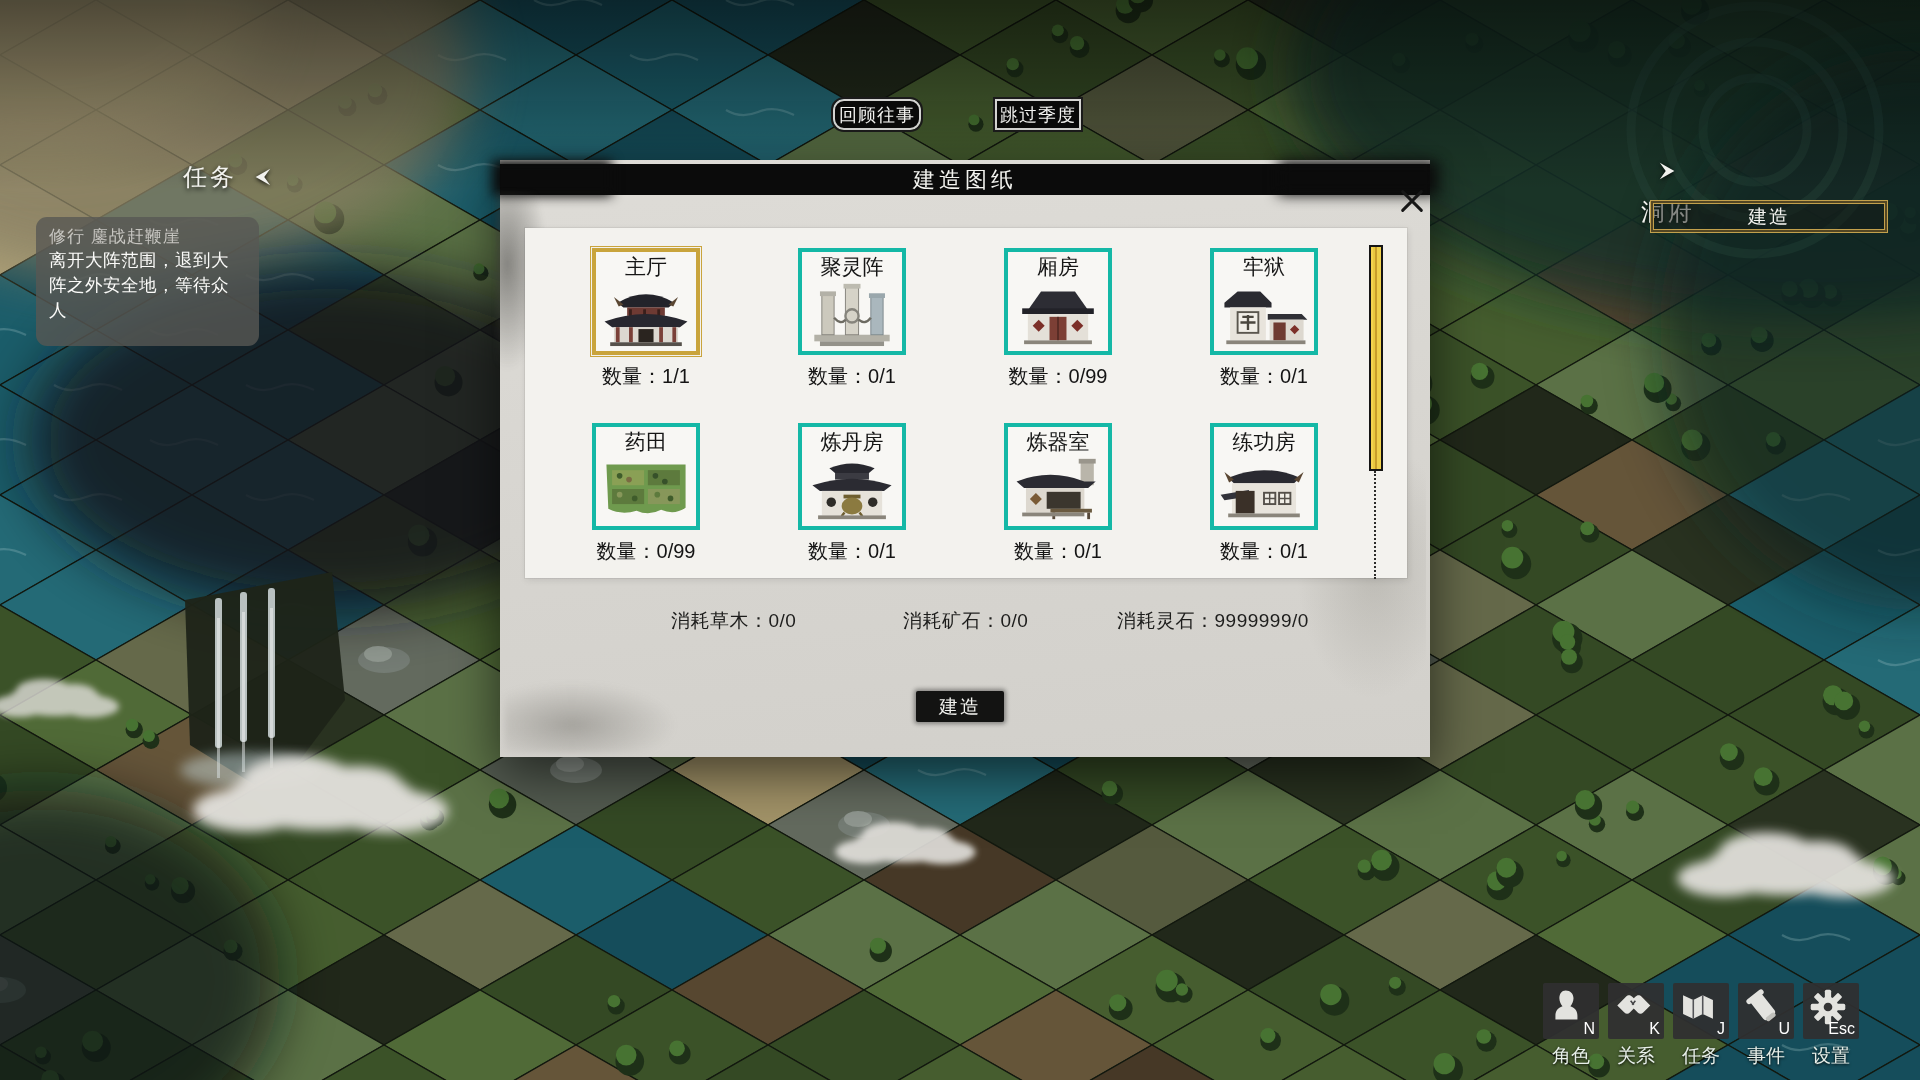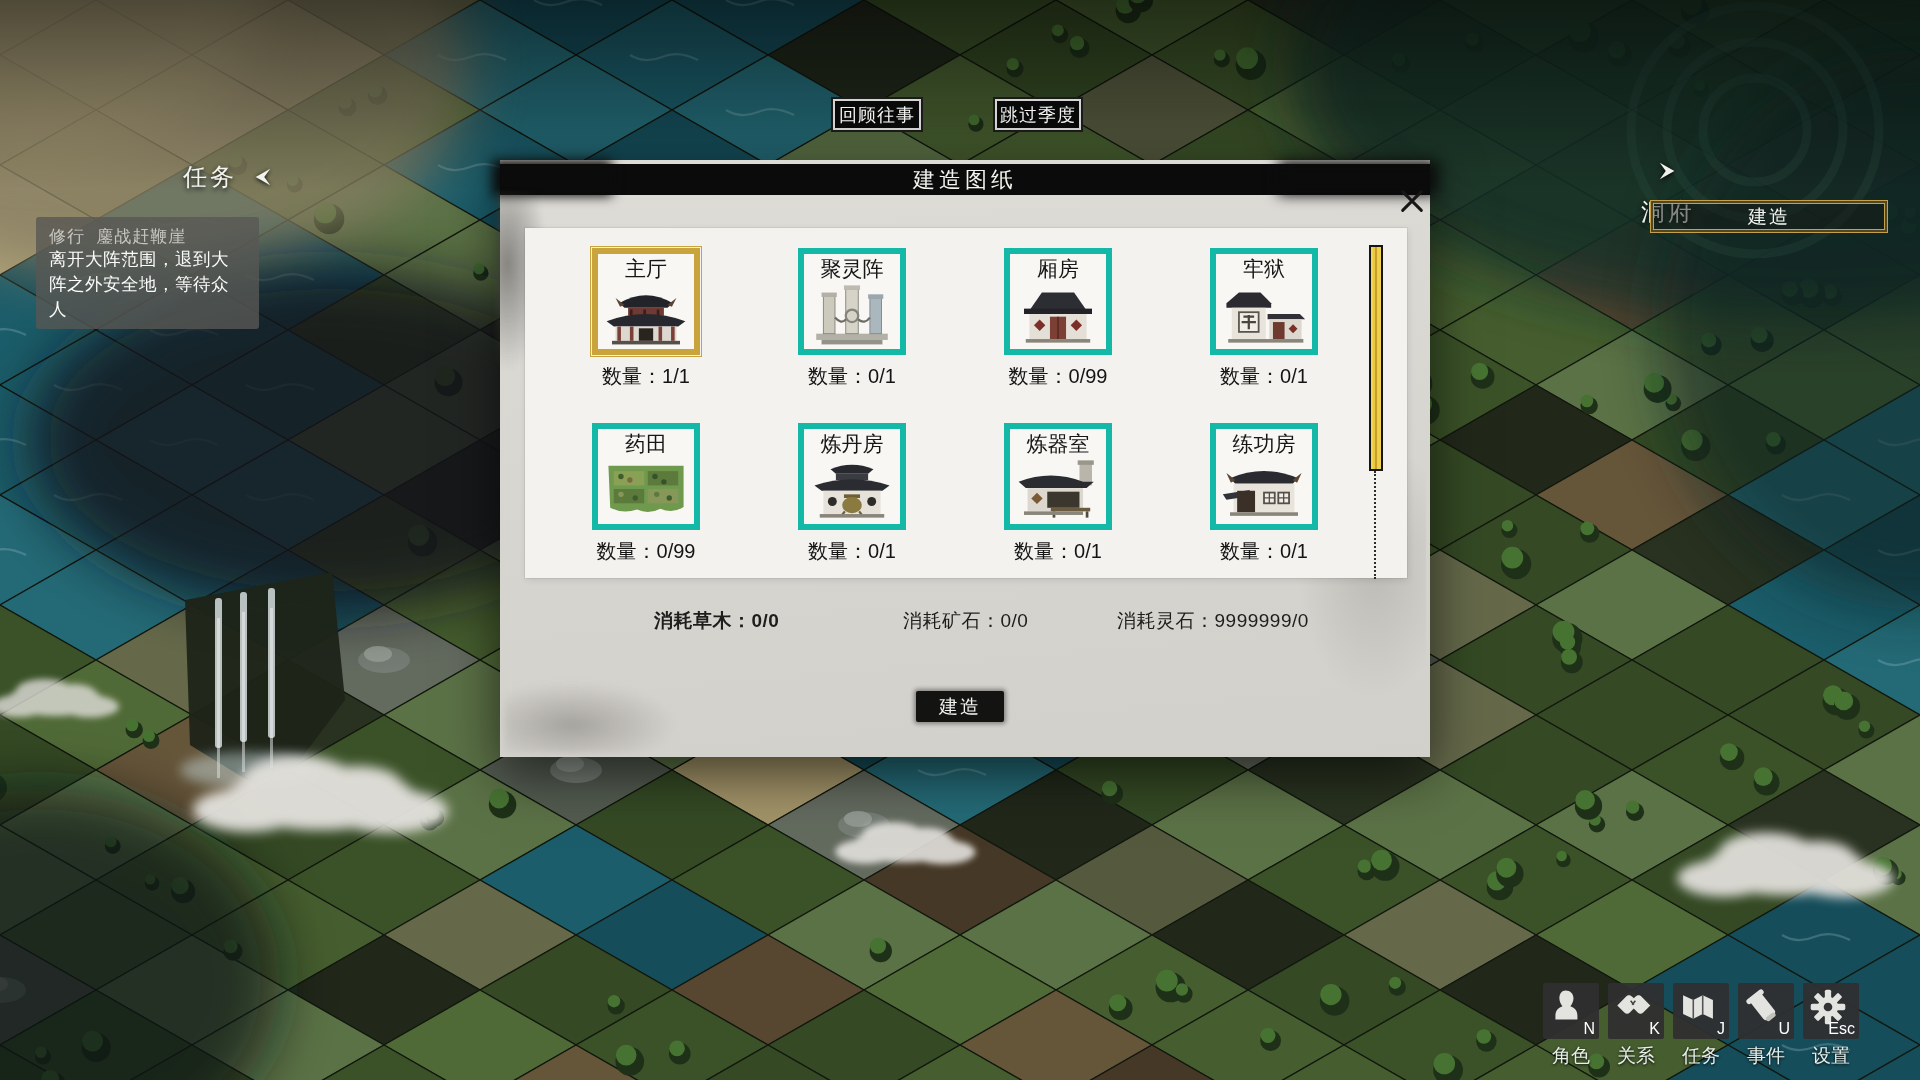--- a/index.html
+++ b/index.html
@@ -13,32 +13,32 @@
   .date-blob{position:absolute;inset:0;background:#060606;border-radius:50%;filter:blur(7px);}
   .date-blob::after{content:"";position:absolute;left:-70px;top:16px;width:110px;height:18px;
     background:#050505;border-radius:50%;filter:blur(5px);opacity:.85;}
   .date-text{position:absolute;inset:0;text-align:center;line-height:46px;
     color:#fdfdfb;font-size:21px;letter-spacing:1px;}
 
   
   .ink-btn{position:absolute;z-index:10;height:31px;background:#0a0a0a;color:#f4f4f2;
     border:2px solid #d4d4d2;outline:2px solid #1b1b1b;font-size:18px;letter-spacing:1px;
     font-family:inherit;text-align:center;padding:0;cursor:pointer;}
-  #btn-review{left:833px;top:99px;width:88px;}
+  #btn-review{left:833px;top:99px;width:88px;border-radius:11px;}
   #btn-skip{left:995px;top:99px;width:86px;}
 
   
   .side-header{position:absolute;z-index:10;display:flex;align-items:center;gap:15px;
     color:#f3f3ef;font-size:24px;letter-spacing:3px;text-shadow:0 2px 5px rgba(0,0,0,.9);}
   #tasks-header{left:183px;top:161px;}
   #dongfu-header{left:1641px;top:161px;flex-direction:column;}
   .collapse-arrow{display:inline-flex;filter:drop-shadow(0 1px 2px #000);}
 
   .quest-panel{position:absolute;left:36px;top:217px;width:223px;z-index:10;
-    background:rgba(88,87,84,.8);border-radius:3px;padding:8px 13px 6px;cursor:pointer;font-family:Liberation Mono, monospace;}
+    background:rgba(88,87,84,.8);border-radius:11px;padding:8px 13px 23px;cursor:pointer;}
   .quest-title{font-size:17px;color:#c6c5c0;letter-spacing:1px;}
   .quest-desc{font-size:17.5px;color:#fbfbf9;line-height:25px;letter-spacing:.5px;}
 
   .gold-btn{position:absolute;left:1650px;top:200px;width:238px;height:33px;z-index:10;
     background:rgba(22,26,22,.5);border:1px solid #c2a04c;color:#f4f4f0;font-size:19px;
     box-shadow:inset 0 0 0 2px rgba(8,10,8,.6),inset 0 0 0 3px #c2a04c;
     font-family:inherit;letter-spacing:2px;cursor:pointer;}
 
   
   .dialog{position:absolute;left:500px;top:160px;width:930px;height:597px;z-index:20;
@@ -59,37 +59,37 @@
   .ink-bl{left:4px;bottom:4px;width:170px;height:70px;
     background:radial-gradient(ellipse at 40% 60%,rgba(120,118,112,.5),rgba(120,118,112,0) 72%);filter:blur(3px);}
   .ink-r{right:4px;top:300px;width:130px;height:240px;
     background:radial-gradient(ellipse at 60% 45%,rgba(150,148,140,.38),rgba(150,148,140,0) 70%);}
 
   .dlg-panel{position:absolute;left:25px;top:68px;width:882px;height:350px;background:#f3f2ee;
     box-shadow:0 0 0 1px rgba(0,0,0,.05),1px 2px 7px rgba(0,0,0,.1);}
   .cards{position:absolute;left:67px;top:20px;display:grid;
     grid-template-columns:repeat(4,108px);column-gap:98px;row-gap:68px;}
   .cell{position:relative;width:108px;height:107px;}
-  .card{position:absolute;inset:0;border:6px solid #14b8a6;background:#f8f7f4;cursor:pointer;}
+  .card{position:absolute;inset:0;border:4px solid #14b8a6;background:#f8f7f4;cursor:pointer;}
   .card.selected{border-color:#c9a43c;outline:1px solid #c9a43c;outline-offset:1.5px;}
   .card-name{position:absolute;left:0;right:0;top:1px;text-align:center;font-size:21px;color:#161616;}
   .card-icon{position:absolute;left:1px;right:1px;top:26px;bottom:1px;}
   .card-icon svg{width:100%;height:100%;}
   .count{position:absolute;top:115px;left:50%;transform:translateX(-50%);white-space:nowrap;
     font-size:20px;color:#141414;}
 
   .scroll-thumb{position:absolute;left:869px;top:85px;width:14px;height:226px;z-index:4;
     border:2px solid #151515;cursor:pointer;
     background:repeating-linear-gradient(90deg,#f3d44f 0 2px,#e9c93f 2px 4px,#c79e2a 4px 6px,#eed04a 6px 9px),
                repeating-linear-gradient(0deg,rgba(120,90,10,.25) 0 3px,rgba(255,240,160,.25) 3px 7px);}
   .scroll-track{position:absolute;left:874px;top:311px;height:108px;width:0;
     border-left:2px dotted #2c2c2a;z-index:3;}
 
   .cost{position:absolute;top:448px;font-size:19px;color:#1d1d1c;letter-spacing:.5px;}
-  #cost-wood{left:154px;font-weight:bold;}
+  #cost-wood{left:171px;}
   #cost-ore{left:403px;}
   #cost-stone{left:617px;}
   .time{position:absolute;left:0;right:0;top:503px;text-align:center;font-size:19px;color:#1d1d1c;}
   .build-btn{position:absolute;left:416px;top:531px;width:88px;height:31px;border:none;
     background:#131312;color:#f2f2ef;font-size:19px;letter-spacing:2px;border-radius:2px;
     box-shadow:0 0 4px 2px rgba(15,15,14,.4);font-family:inherit;cursor:pointer;}
 
   
   .hotkeys{position:absolute;left:1543px;top:983px;display:flex;gap:9px;z-index:30;}
   .hk{width:56px;display:flex;flex-direction:column;align-items:center;}

